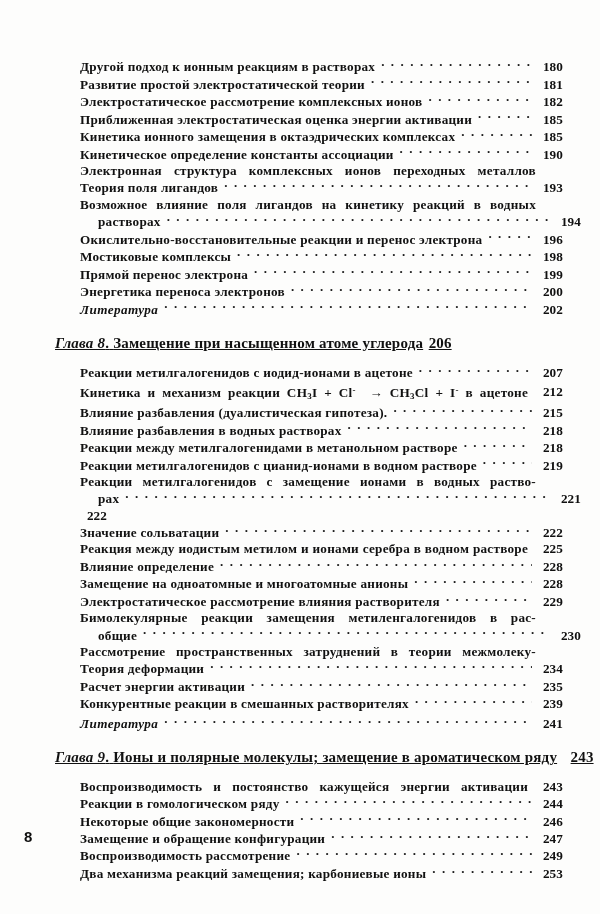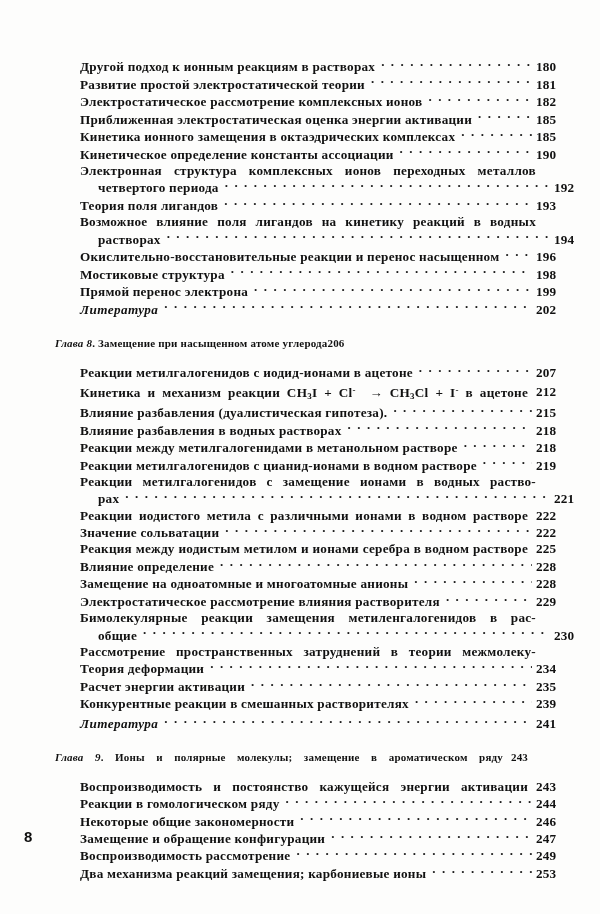--- a/index.html
+++ b/index.html
@@ -51,21 +51,21 @@
     left: 0;
     bottom: 0.08em;
     white-space: nowrap;
     font-weight: 700;
     letter-spacing: 1.6px;
     font-size: 13px;
     color: #1a1a1a;
   }
   .entry .pg {
     flex: 0 0 34px;
-    text-align: left;
+    text-align: center;
     font-weight: 600;
     white-space: nowrap;
   }
 
   
   .lvl-entry { padding-left: 25px; }
   .entry.wrap-first .pg { visibility: hidden; }
   .entry.wrap-first .txt {
     flex: 1 1 auto;
     white-space: nowrap;
@@ -75,25 +75,26 @@
   .entry.wrap-second { padding-left: 43px; }
   .entry.justified .txt {
     flex: 1 1 auto;
     text-align: justify;
     text-align-last: justify;
     padding-right: 8px;
   }
 
   
   .chapter {
-    font-size: 11px;
+    font-size: 15px;
     line-height: 16.3px;
     font-weight: 700;
     margin-top: 17px;
     margin-bottom: 13px;
+    text-decoration: underline;
   }
   .chapter .txt { font-weight: 700; letter-spacing: 0.2px; }
   .chapter .ch-ital { font-style: italic; font-weight: 700; }
 
   
   .lit .txt { font-style: italic; font-weight: 600; letter-spacing: 0.4px; text-align: right; }
 
   .gap-sm { height: 2px; }
 
   .folio {
@@ -153,61 +154,61 @@
         <span class="txt">Кинетическое определение константы ассоциации</span>
         <span class="leader"></span>
         <span class="pg">190</span>
       </div>
 
       <div class="entry lvl-entry wrap-first">
         <span class="txt">Электронная структура комплексных ионов переходных металлов</span>
 
         <span class="pg"></span>
       </div>
-      <div class="entry wrap-second">
-        <span class="txt">четвертого периода</span>
-        <span class="leader"></span>
-        <span class="pg">192</span>
-      </div>
 
       <div class="entry lvl-entry">
         <span class="txt">Теория поля лигандов</span>
         <span class="leader"></span>
         <span class="pg">193</span>
       </div>
 
       <div class="entry lvl-entry wrap-first">
         <span class="txt">Возможное влияние поля лигандов на кинетику реакций в водных</span>
 
         <span class="pg"></span>
       </div>
       <div class="entry wrap-second">
         <span class="txt">растворах</span>
         <span class="leader"></span>
         <span class="pg">194</span>
       </div>
 
       <div class="entry lvl-entry">
-        <span class="txt">Окислительно-восстановительные реакции и перенос насыщенном</span>
+        <span class="txt">Окислительно-восстановительные реакции и перенос электрона</span>
         <span class="leader"></span>
         <span class="pg">196</span>
       </div>
 
       <div class="entry lvl-entry">
-        <span class="txt">Мостиковые структура</span>
+        <span class="txt">Мостиковые комплексы</span>
         <span class="leader"></span>
         <span class="pg">198</span>
       </div>
 
       <div class="entry lvl-entry">
         <span class="txt">Прямой перенос электрона</span>
         <span class="leader"></span>
         <span class="pg">199</span>
       </div>
 
+      <div class="entry lvl-entry">
+        <span class="txt">Энергетика переноса электронов</span>
+        <span class="leader"></span>
+        <span class="pg">200</span>
+      </div>
 
       <div class="entry lvl-entry lit">
         <span class="txt">Литература</span>
         <span class="leader"></span>
         <span class="pg">202</span>
       </div>
     </div>
 
     <div class="entry chapter">
       <span class="txt"><span class="ch-ital">Глава 8</span><span>.</span>&nbsp;<span>Замещение при насыщенном атоме углерода</span></span>
@@ -258,21 +259,20 @@
 
         <span class="pg"></span>
       </div>
       <div class="entry wrap-second">
         <span class="txt">рах</span>
         <span class="leader"></span>
         <span class="pg">221</span>
       </div>
 
       <div class="entry lvl-entry justified">
-        <span class="txt">Реакции иодистого метила с различными ионами в водном растворе</span>
 
         <span class="pg">222</span>
       </div>
 
       <div class="entry lvl-entry">
         <span class="txt">Значение сольватации</span>
         <span class="leader"></span>
         <span class="pg">222</span>
       </div>
 

